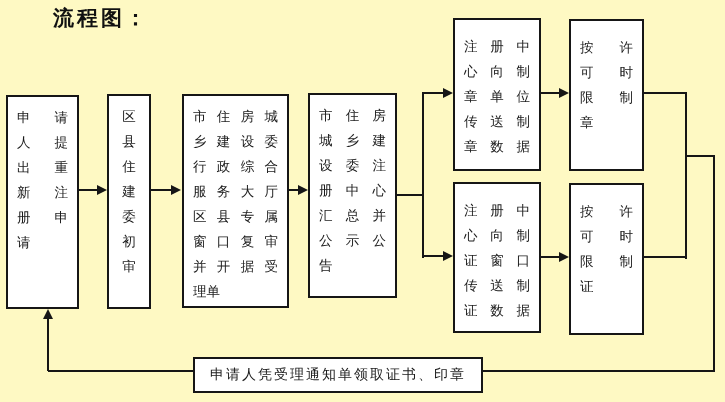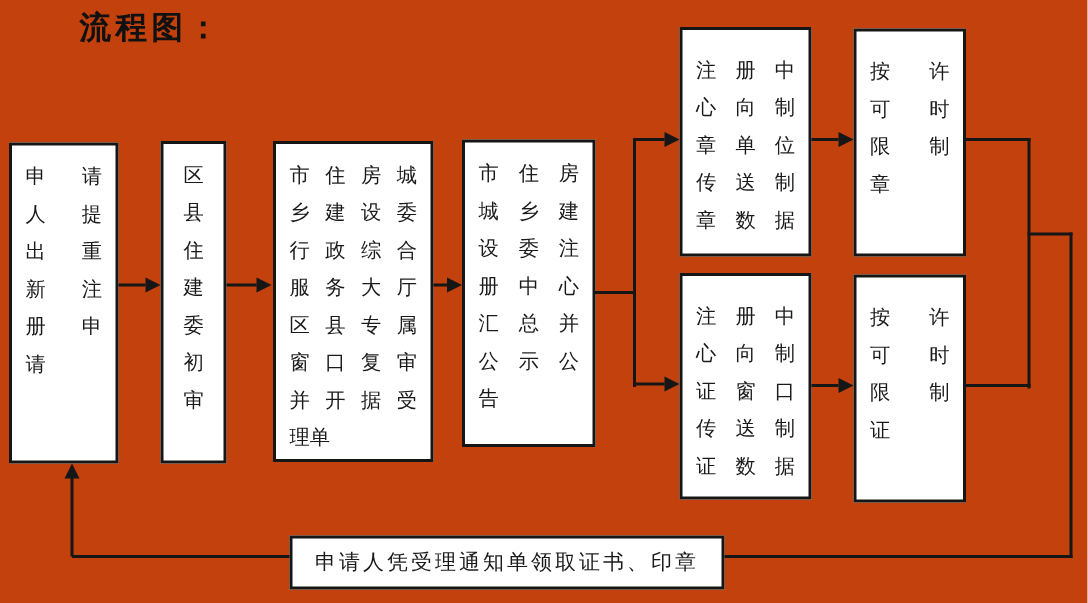--- a/index.html
+++ b/index.html
@@ -5,21 +5,21 @@
   html, body {
     margin: 0;
     padding: 0;
     background: #ffffff;
     font-family: "Liberation Serif", "DejaVu Serif", serif;
   }
   .canvas {
     position: relative;
     width: 725px;
     height: 402px;
-    background: #c2410c;
+    background: #fef9c3;
     overflow: hidden;
     color: #111;
   }
   .title {
     position: absolute;
     left: 53px;
     top: 4px;
     margin: 0;
     font-family: "Liberation Sans", "DejaVu Sans", sans-serif;
     font-size: 21px;

